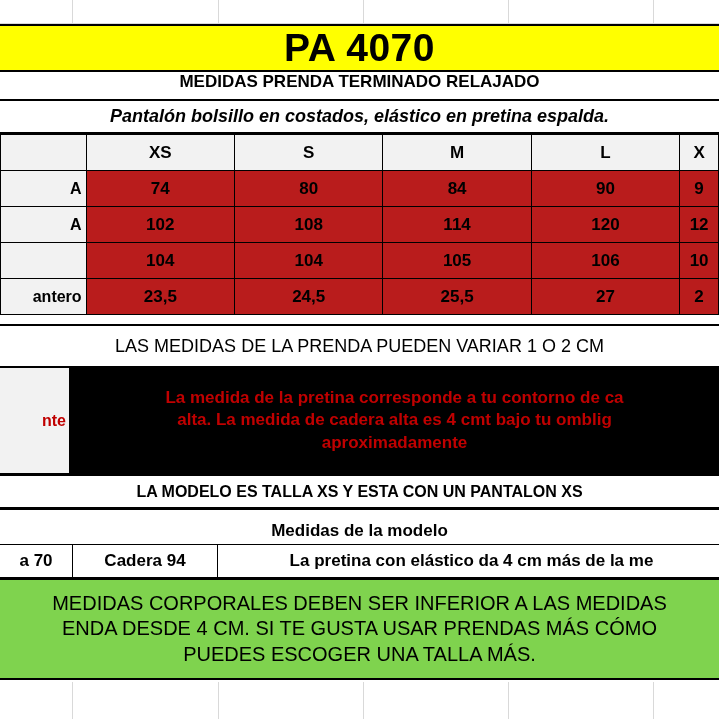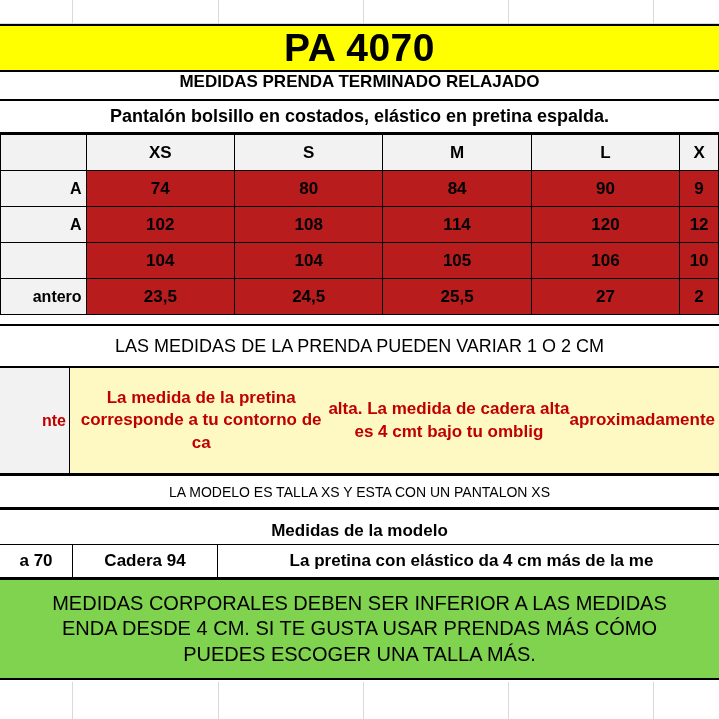--- a/index.html
+++ b/index.html
@@ -78,20 +78,21 @@
   .desc-band {
     left: 0;
     top: 101px;
     width: 719px;
     height: 33px;
     background: #ffffff;
     border-bottom: 2px solid #000;
     display: flex;
     align-items: center;
     justify-content: center;
+    font-style: italic;
   }
   .desc-text {
     font-size: 18px;
     font-weight: bold;
   }
 
   
   .size-table {
     position: absolute;
     left: 0;
@@ -156,23 +157,23 @@
     align-items: center;
     justify-content: flex-end;
     padding-right: 3px;
     box-sizing: border-box;
     font-size: 16px;
     font-weight: bold;
     color: #c00000;
   }
   .red-right {
     flex: 1;
-    background: #fef9c3;
-    display: flex;
-    flex-direction: row;
+    background: #000000;
+    display: flex;
+    flex-direction: column;
     align-items: center;
     justify-content: center;
     color: #c00000;
     font-size: 17px;
     font-weight: bold;
     line-height: 1.32;
     text-align: center;
     padding: 0 4px;
     box-sizing: border-box;
   }
@@ -183,22 +184,22 @@
     top: 476px;
     width: 719px;
     height: 34px;
     background: #ffffff;
     border-bottom: 3px solid #000;
     display: flex;
     align-items: center;
     justify-content: center;
   }
   .modelo-text {
-    font-size: 14px;
-    font-weight: normal;
+    font-size: 16px;
+    font-weight: bold;
   }
 
   .medidas-modelo-band {
     left: 0;
     top: 510px;
     width: 719px;
     height: 35px;
     background: #ffffff;
     border-bottom: 1px solid #000;
     display: flex;

